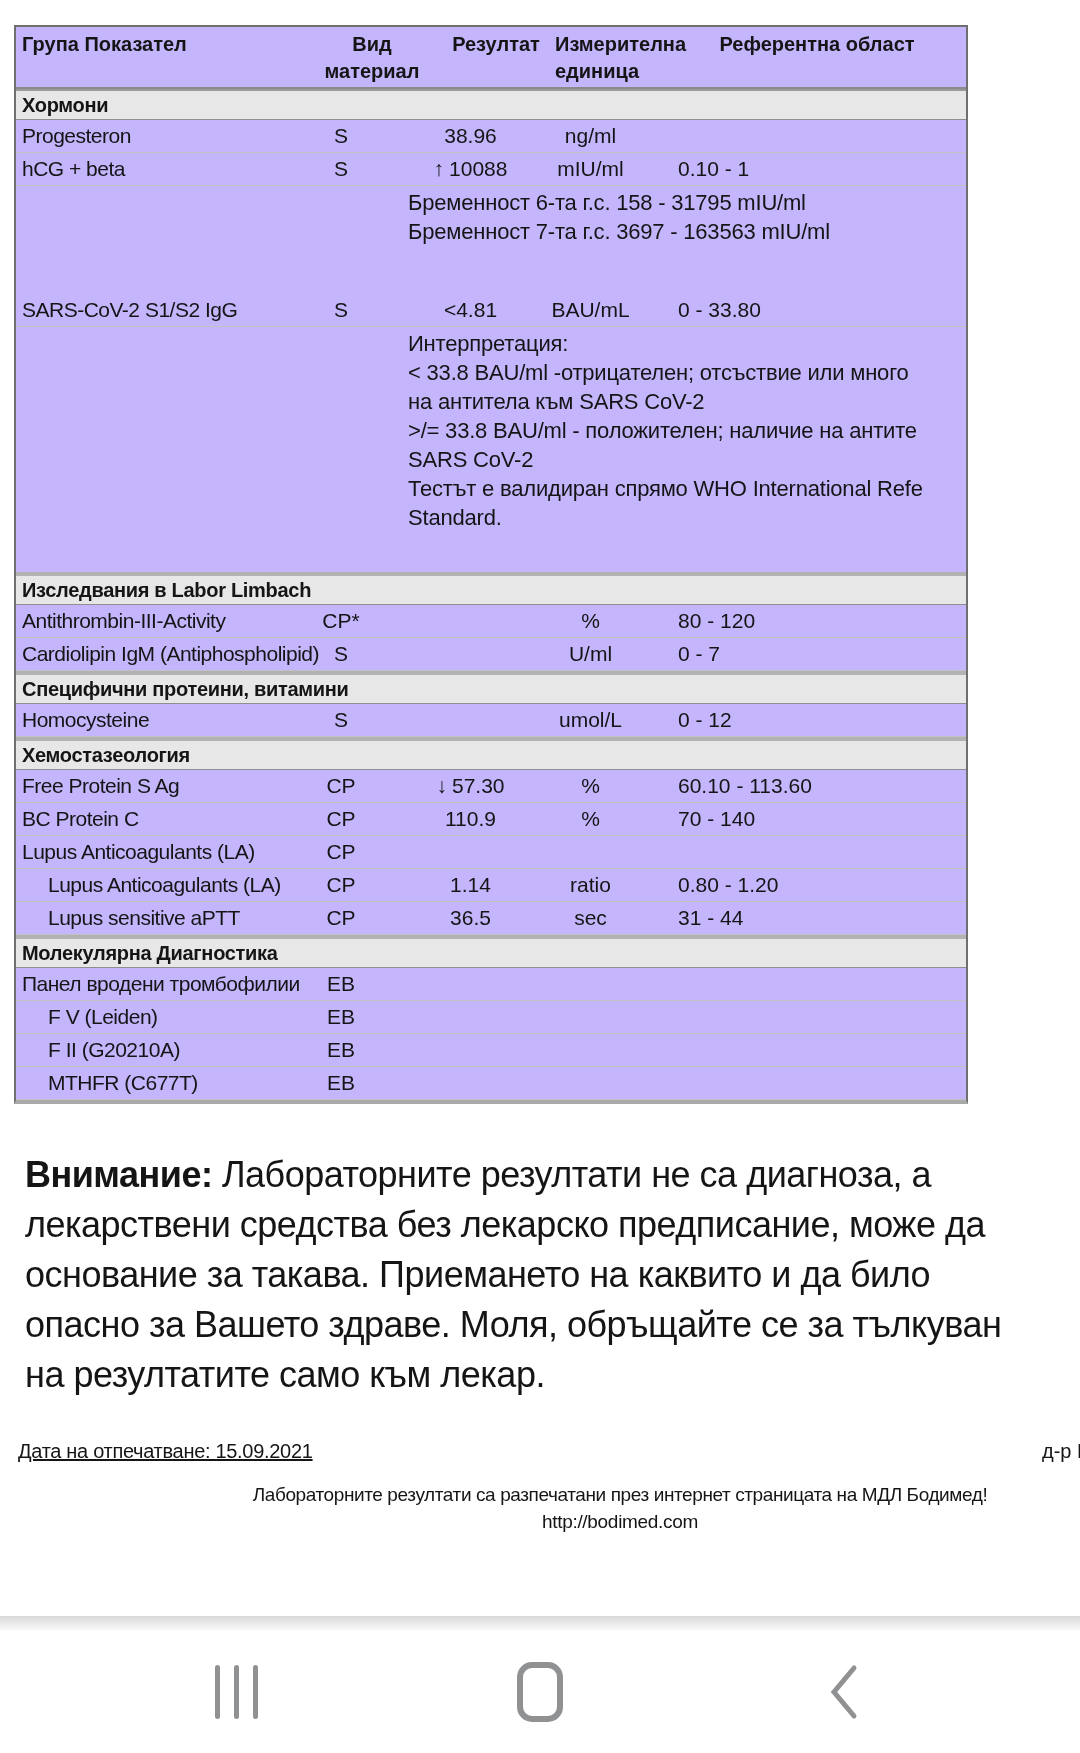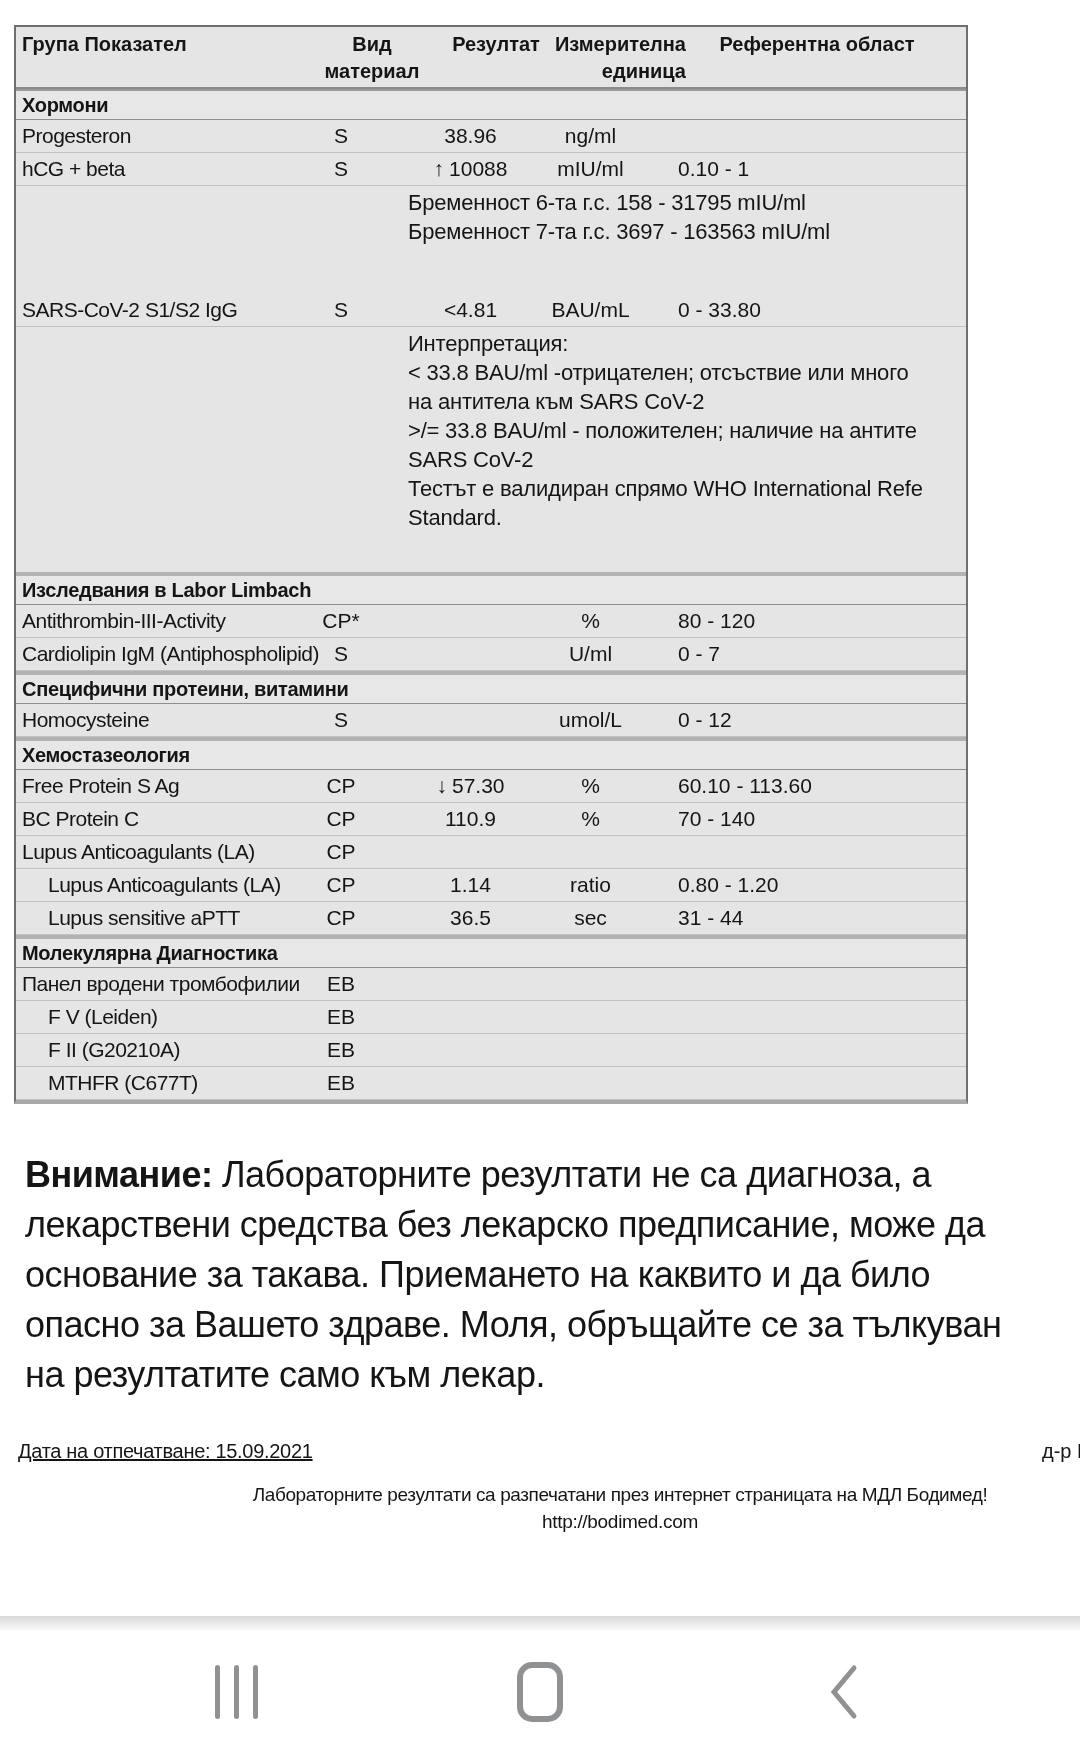--- a/index.html
+++ b/index.html
@@ -3,28 +3,28 @@
 <meta charset="utf-8">
 <style>
   html,body{margin:0;padding:0;}
   body{
     width:1080px;height:1753px;background:#ffffff;position:relative;overflow:hidden;
     font-family:"Liberation Sans","DejaVu Sans",sans-serif;color:#151515;
   }
   
   .doc-table{
     position:absolute;left:14px;top:25px;width:950px;
-    border:2px solid #6f6f6f;border-bottom:4px solid #a9a9a9;background:#e5e5e5;
+    border:2px solid #6f6f6f;border-bottom:4px solid #a9a9a9;background:#c4b5fd;
   }
   .thead{position:relative;height:60px;border-bottom:2px solid #8a8a8a;font-weight:700;font-size:20px;}
   .thead .hc{position:absolute;top:4px;line-height:27px;white-space:nowrap;}
   .h-group{left:6px;}
   .h-mat{left:281px;width:150px;text-align:center;}
   .h-res{left:415px;width:130px;text-align:center;}
-  .h-unit{left:505px;width:165px;text-align:right;}
+  .h-unit{left:539px;width:165px;text-align:left;}
   .h-ref{left:655px;width:292px;text-align:center;}
   .sec{
     height:28px;line-height:28px;background:#e7e7e7;
     border-top:4px solid #b2b2b2;border-bottom:1px solid #8f8f8f;
     font-weight:700;font-size:20px;padding-left:6px;white-space:nowrap;letter-spacing:-0.3px;
   }
   .sec.first{border-top-width:2px;border-top-color:#9a9a9a;}
   .row{position:relative;height:32px;line-height:32px;border-bottom:1px solid #c2c2c2;font-size:21px;}
   .row .c-name{position:absolute;left:6px;white-space:nowrap;letter-spacing:-0.5px;}
   .row .c-name.ind{left:32px;}

